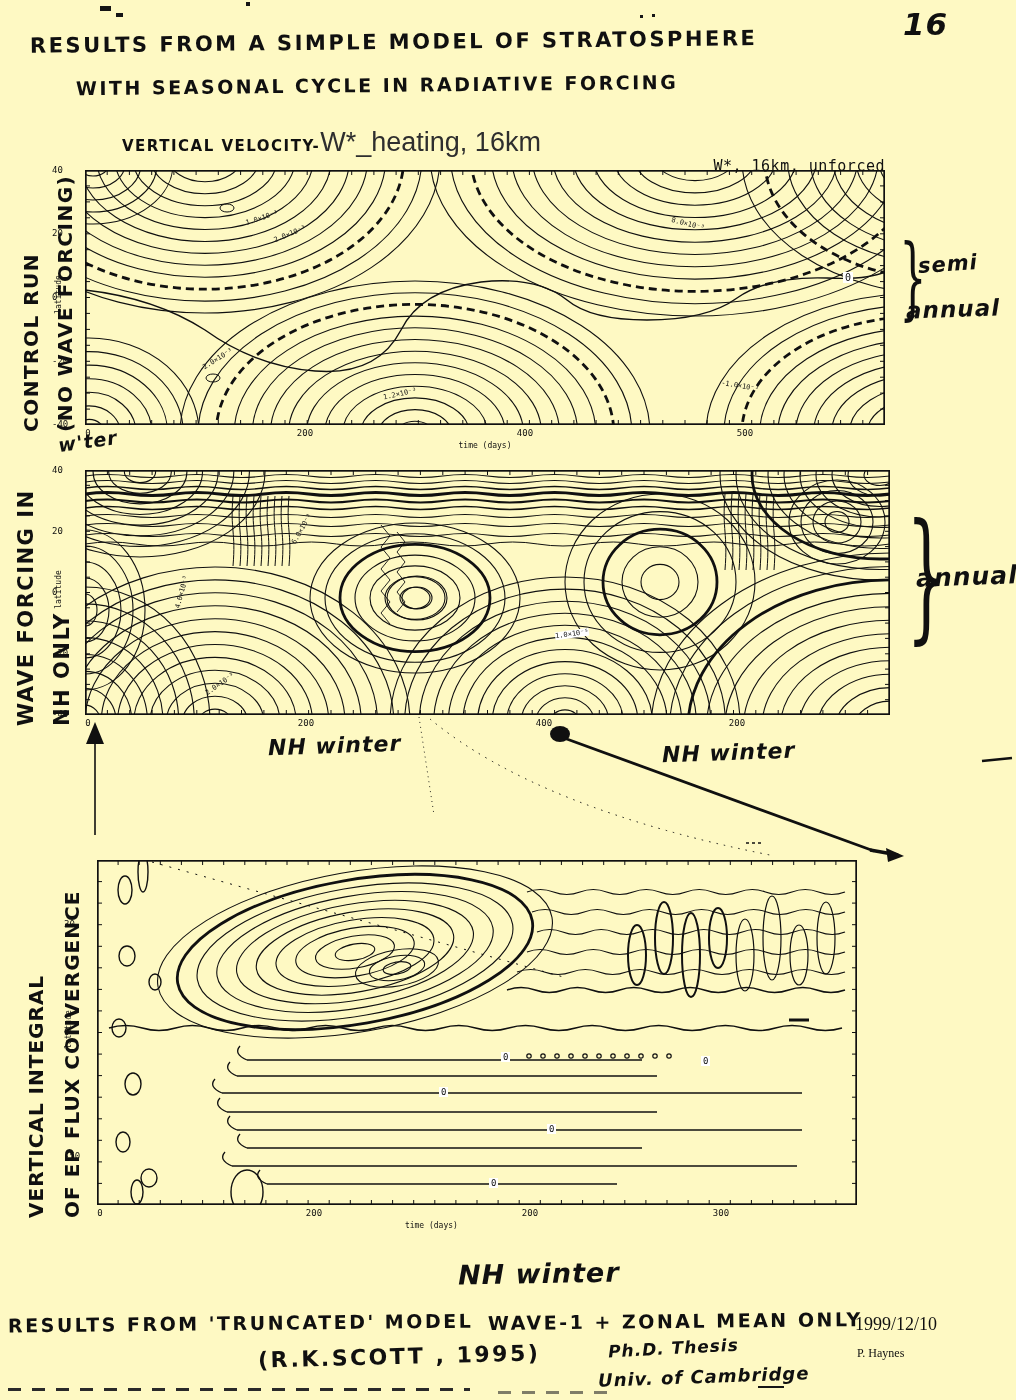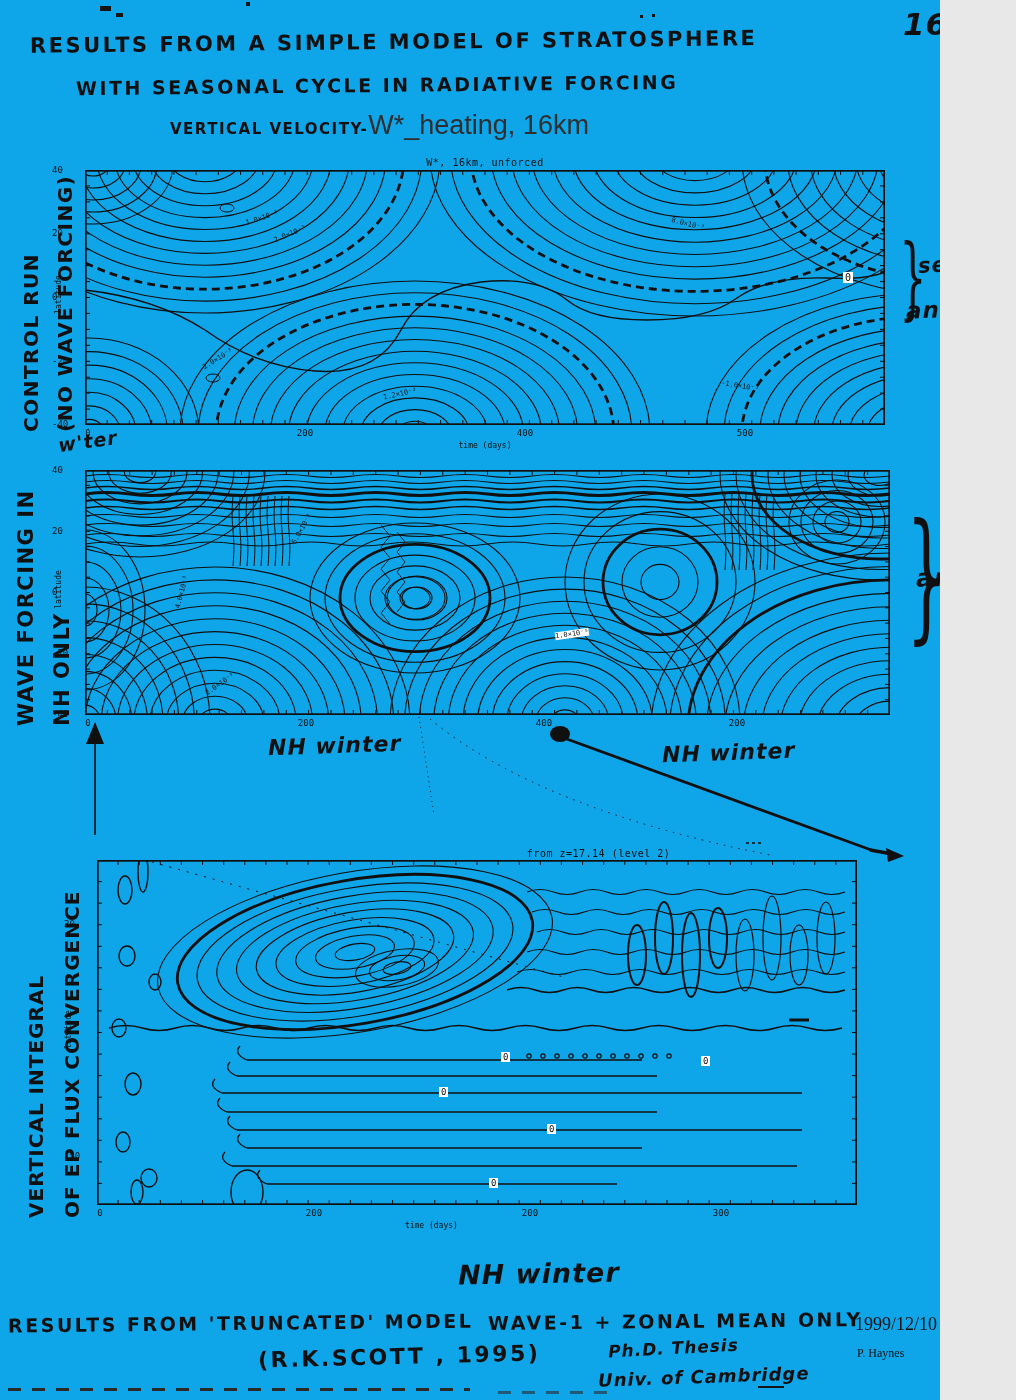--- a/index.html
+++ b/index.html
@@ -1,29 +1,29 @@
 <!DOCTYPE html>
 <html><head>
 <meta charset="utf-8">
 <style>
   html,body{margin:0;padding:0;background:#e8e8e8;}
-  #page{position:relative;width:940px;height:1400px;background:#0ea5e9;overflow:hidden;
+  #page{position:relative;width:1016px;height:1400px;background:#fef9c3;overflow:hidden;
         font-family:"Liberation Sans",sans-serif;color:#101010;}
   .abs{position:absolute;}
   
   .hand{font-family:"DejaVu Sans",sans-serif;font-weight:bold;letter-spacing:2.5px;transform:rotate(-0.6deg);}
   .handsm{font-family:"DejaVu Sans",sans-serif;font-weight:bold;letter-spacing:1.5px;}
   .script{font-family:"DejaVu Sans",sans-serif;font-style:italic;font-weight:bold;letter-spacing:1px;}
   .typed{font-family:"Liberation Sans",sans-serif;font-weight:400;color:#2e2e2e;}
   .serif{font-family:"Liberation Serif",serif;}
   .mono{font-family:"DejaVu Sans Mono",monospace;}
   
   .plot{position:absolute;}
   .plot svg{position:absolute;left:0;top:0;overflow:hidden;}
-  .ptitle{position:absolute;width:100%;text-align:center;font-size:10px;letter-spacing:0.5px;}
+  .ptitle{position:absolute;width:100%;text-align:right;font-size:15px;letter-spacing:0.5px;}
   .ylab{position:absolute;transform:rotate(-90deg);transform-origin:center;font-size:8px;}
   .ytick{position:absolute;right:100%;margin-right:5px;font-size:9px;line-height:9px;text-align:left;width:28px;}
   .xtick{position:absolute;top:100%;margin-top:3px;font-size:9px;transform:translateX(-50%);}
   .xlab{position:absolute;top:100%;margin-top:16px;width:100%;text-align:center;font-size:8px;}
   .vlabel{position:absolute;transform:rotate(-90deg);transform-origin:left top;white-space:nowrap;}
   .clabel{position:absolute;font-size:7px;font-family:"DejaVu Sans Mono",monospace;color:#151515;white-space:nowrap;}
   .zlabel{position:absolute;font-size:10px;font-family:"DejaVu Sans Mono",monospace;}
   .brace{position:absolute;font-family:"DejaVu Serif",serif;font-weight:normal;color:#101010;line-height:1;}
   .speck{position:absolute;background:#151515;}
   .dashline{position:absolute;height:3px;background:repeating-linear-gradient(90deg,#2a2a2a 0 13px,transparent 13px 24px);}
@@ -34,21 +34,21 @@
 <div id="page">
 
   <div class="speck abs" style="left:100px;top:6px;width:11px;height:5px;"></div>
   <div class="speck abs" style="left:116px;top:13px;width:7px;height:4px;"></div>
   <div class="speck abs" style="left:246px;top:2px;width:4px;height:4px;"></div>
   <div class="speck abs" style="left:640px;top:15px;width:3px;height:3px;"></div>
   <div class="speck abs" style="left:652px;top:14px;width:3px;height:3px;"></div>
 
   <div class="abs hand" style="left:30px;top:30px;font-size:21px;">RESULTS FROM A SIMPLE MODEL OF STRATOSPHERE</div>
   <div class="abs hand" style="left:76px;top:74px;font-size:19px;">WITH SEASONAL CYCLE IN RADIATIVE FORCING</div>
-  <div class="abs" style="left:122px;top:110px;margin-left:48px;">
+  <div class="abs" style="left:122px;top:127px;">
     <span class="handsm" style="font-size:15px;">VERTICAL VELOCITY-</span><span class="typed" style="font-size:27px;">W*_heating, 16km</span>
   </div>
   <div class="abs script" style="left:903px;top:6px;font-size:31px;">16</div>
 
   <div class="vlabel hand" style="left:14px;top:432px;width:262px;font-size:20px;line-height:34px;letter-spacing:1.5px;">
     <div>CONTROL RUN</div>
     <div>(NO WAVE FORCING)</div>
   </div>
 
   <div class="plot" id="plot1" style="left:85px;top:170px;width:800px;height:255px;">
@@ -317,21 +317,20 @@
   </svg>
   <div class="abs script" style="left:268px;top:733px;font-size:22px;transform:rotate(-2deg);">NH winter</div>
   <div class="abs script" style="left:662px;top:740px;font-size:22px;transform:rotate(-2deg);">NH winter</div>
 
   <div class="vlabel hand" style="left:18px;top:1218px;width:352px;font-size:20px;line-height:36px;letter-spacing:1px;">
     <div>VERTICAL INTEGRAL</div>
     <div>OF EP FLUX CONVERGENCE</div>
   </div>
 
   <div class="plot" id="plot3" style="left:97px;top:860px;width:760px;height:345px;">
-    <div class="ptitle mono" style="top:-12px;left:16%;">from z=17.14 (level 2)</div>
     <div class="ylab mono" style="left:-48px;top:165px;">latitude</div>
     <svg id="svg-p3" width="760" height="345" viewBox="0 0 760 345">
         <rect x="0.8" y="0.8" width="758.4" height="343.4" stroke="#101010" fill="none" stroke-width="1.8"></rect>
         <path d="M 0.0 0 L 0.0 5 M 0.0 345 L 0.0 340 M 21.1 0 L 21.1 5 M 21.1 345 L 21.1 340 M 42.2 0 L 42.2 5 M 42.2 345 L 42.2 340 M 63.3 0 L 63.3 5 M 63.3 345 L 63.3 340 M 84.4 0 L 84.4 5 M 84.4 345 L 84.4 340 M 105.6 0 L 105.6 5 M 105.6 345 L 105.6 340 M 126.7 0 L 126.7 5 M 126.7 345 L 126.7 340 M 147.8 0 L 147.8 5 M 147.8 345 L 147.8 340 M 168.9 0 L 168.9 5 M 168.9 345 L 168.9 340 M 190.0 0 L 190.0 5 M 190.0 345 L 190.0 340 M 211.1 0 L 211.1 5 M 211.1 345 L 211.1 340 M 232.2 0 L 232.2 5 M 232.2 345 L 232.2 340 M 253.3 0 L 253.3 5 M 253.3 345 L 253.3 340 M 274.4 0 L 274.4 5 M 274.4 345 L 274.4 340 M 295.6 0 L 295.6 5 M 295.6 345 L 295.6 340 M 316.7 0 L 316.7 5 M 316.7 345 L 316.7 340 M 337.8 0 L 337.8 5 M 337.8 345 L 337.8 340 M 358.9 0 L 358.9 5 M 358.9 345 L 358.9 340 M 380.0 0 L 380.0 5 M 380.0 345 L 380.0 340 M 401.1 0 L 401.1 5 M 401.1 345 L 401.1 340 M 422.2 0 L 422.2 5 M 422.2 345 L 422.2 340 M 443.3 0 L 443.3 5 M 443.3 345 L 443.3 340 M 464.4 0 L 464.4 5 M 464.4 345 L 464.4 340 M 485.6 0 L 485.6 5 M 485.6 345 L 485.6 340 M 506.7 0 L 506.7 5 M 506.7 345 L 506.7 340 M 527.8 0 L 527.8 5 M 527.8 345 L 527.8 340 M 548.9 0 L 548.9 5 M 548.9 345 L 548.9 340 M 570.0 0 L 570.0 5 M 570.0 345 L 570.0 340 M 591.1 0 L 591.1 5 M 591.1 345 L 591.1 340 M 612.2 0 L 612.2 5 M 612.2 345 L 612.2 340 M 633.3 0 L 633.3 5 M 633.3 345 L 633.3 340 M 654.4 0 L 654.4 5 M 654.4 345 L 654.4 340 M 675.6 0 L 675.6 5 M 675.6 345 L 675.6 340 M 696.7 0 L 696.7 5 M 696.7 345 L 696.7 340 M 717.8 0 L 717.8 5 M 717.8 345 L 717.8 340 M 738.9 0 L 738.9 5 M 738.9 345 L 738.9 340 M 760.0 0 L 760.0 5 M 760.0 345 L 760.0 340 M 0 0.0 L 5 0.0 M 760 0.0 L 755 0.0 M 0 21.6 L 5 21.6 M 760 21.6 L 755 21.6 M 0 43.1 L 5 43.1 M 760 43.1 L 755 43.1 M 0 64.7 L 5 64.7 M 760 64.7 L 755 64.7 M 0 86.3 L 5 86.3 M 760 86.3 L 755 86.3 M 0 107.8 L 5 107.8 M 760 107.8 L 755 107.8 M 0 129.4 L 5 129.4 M 760 129.4 L 755 129.4 M 0 150.9 L 5 150.9 M 760 150.9 L 755 150.9 M 0 172.5 L 5 172.5 M 760 172.5 L 755 172.5 M 0 194.1 L 5 194.1 M 760 194.1 L 755 194.1 M 0 215.6 L 5 215.6 M 760 215.6 L 755 215.6 M 0 237.2 L 5 237.2 M 760 237.2 L 755 237.2 M 0 258.8 L 5 258.8 M 760 258.8 L 755 258.8 M 0 280.3 L 5 280.3 M 760 280.3 L 755 280.3 M 0 301.9 L 5 301.9 M 760 301.9 L 755 301.9 M 0 323.4 L 5 323.4 M 760 323.4 L 755 323.4 M 0 345.0 L 5 345.0 M 760 345.0 L 755 345.0 " stroke="#101010" fill="none" stroke-width="1"></path>
         <ellipse cx="258" cy="92" rx="20.0" ry="8.0" stroke="#101010" fill="none" stroke-width="1.1" transform="rotate(-10 258 92)"></ellipse>
         <ellipse cx="258" cy="92" rx="40.0" ry="16.0" stroke="#101010" fill="none" stroke-width="1.1" transform="rotate(-10 258 92)"></ellipse>
         <ellipse cx="258" cy="92" rx="60.0" ry="24.0" stroke="#101010" fill="none" stroke-width="1.1" transform="rotate(-10 258 92)"></ellipse>
         <ellipse cx="258" cy="92" rx="80.0" ry="32.0" stroke="#101010" fill="none" stroke-width="1.1" transform="rotate(-10 258 92)"></ellipse>
         <ellipse cx="258" cy="92" rx="100.0" ry="40.0" stroke="#101010" fill="none" stroke-width="1.1" transform="rotate(-10 258 92)"></ellipse>
         <ellipse cx="258" cy="92" rx="120.0" ry="48.0" stroke="#101010" fill="none" stroke-width="1.1" transform="rotate(-10 258 92)"></ellipse>

